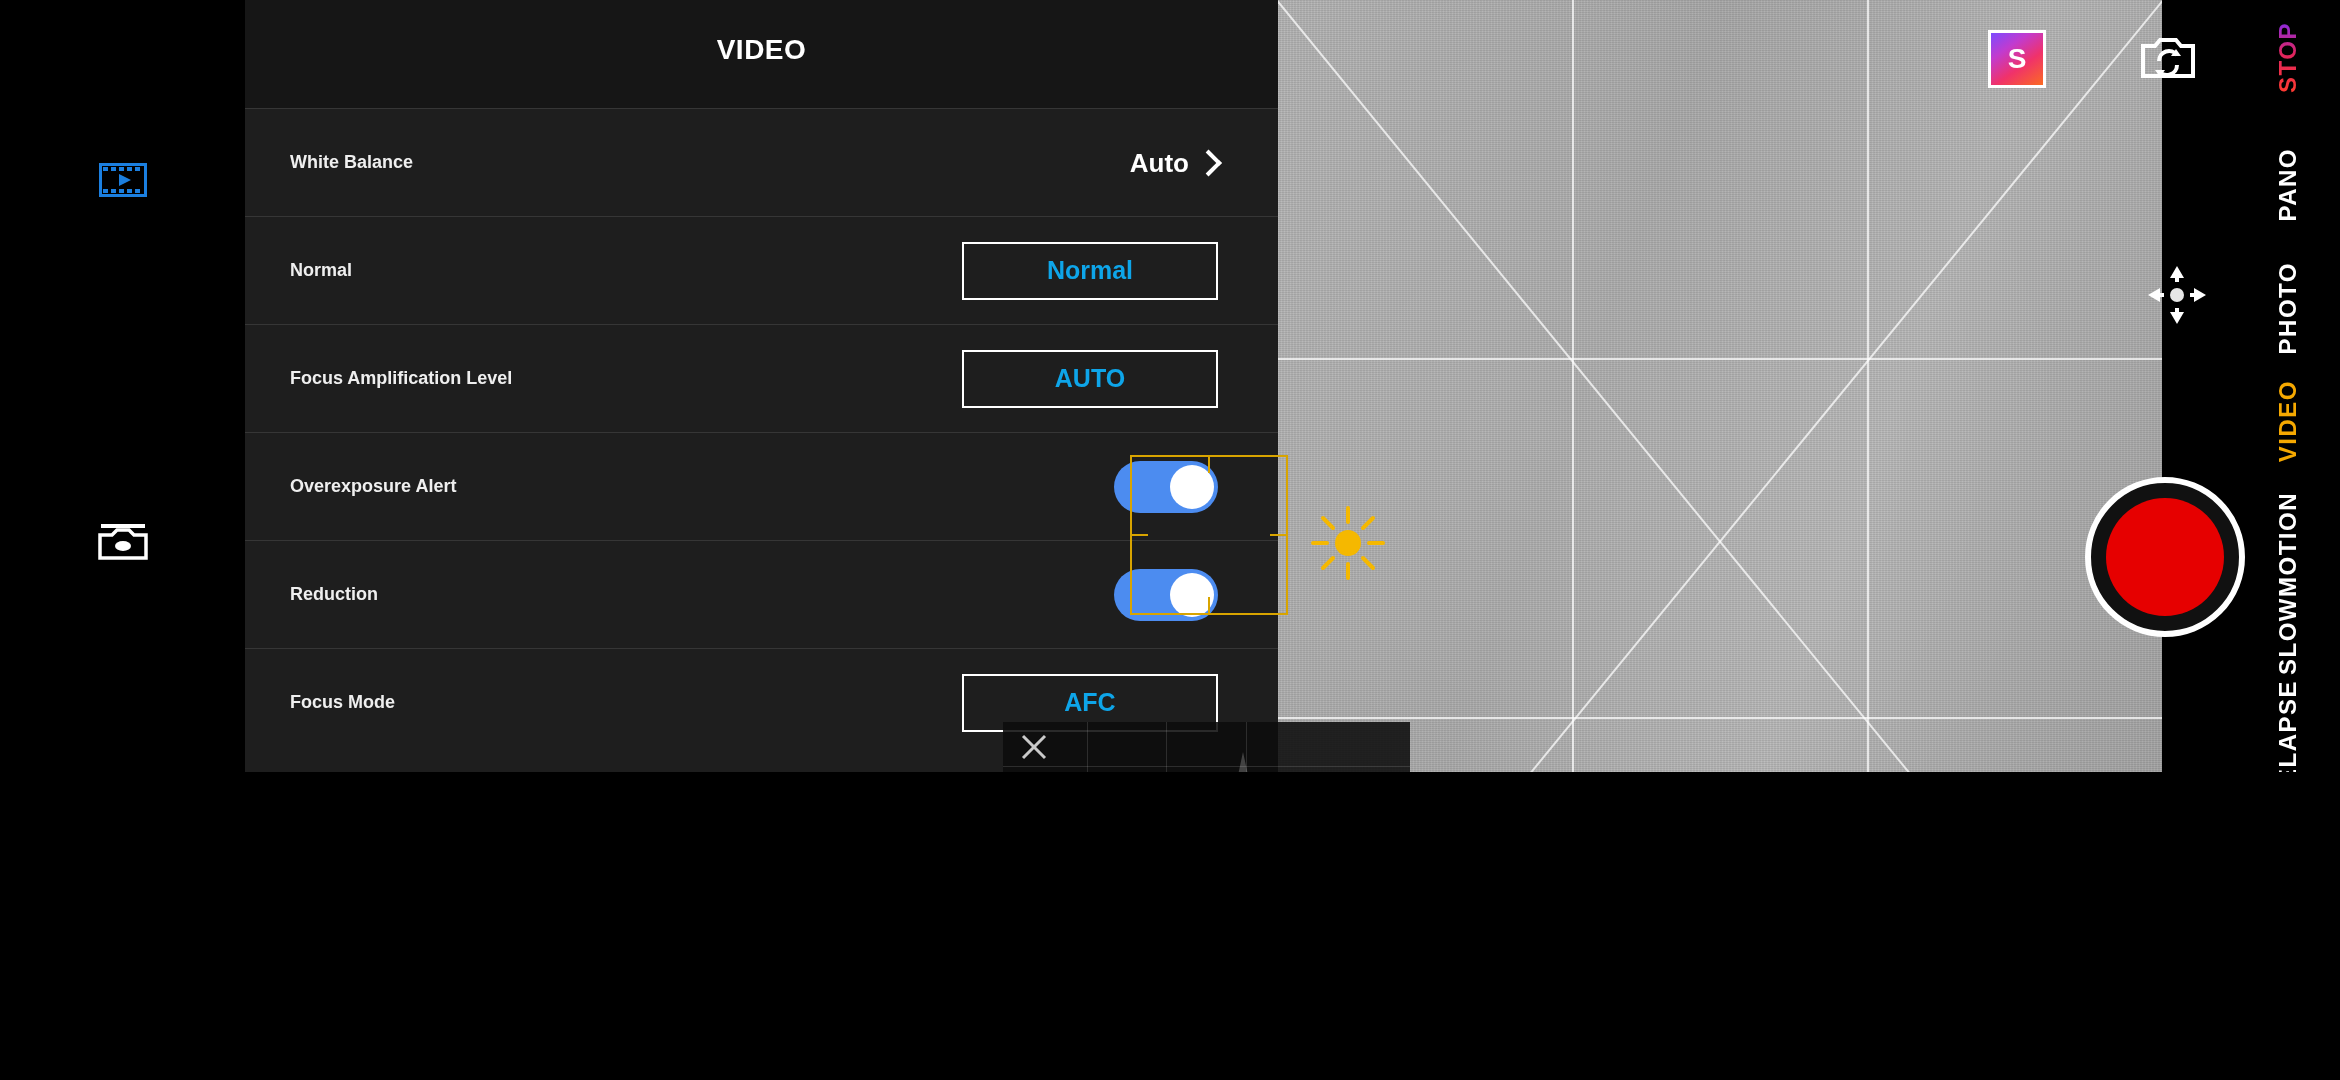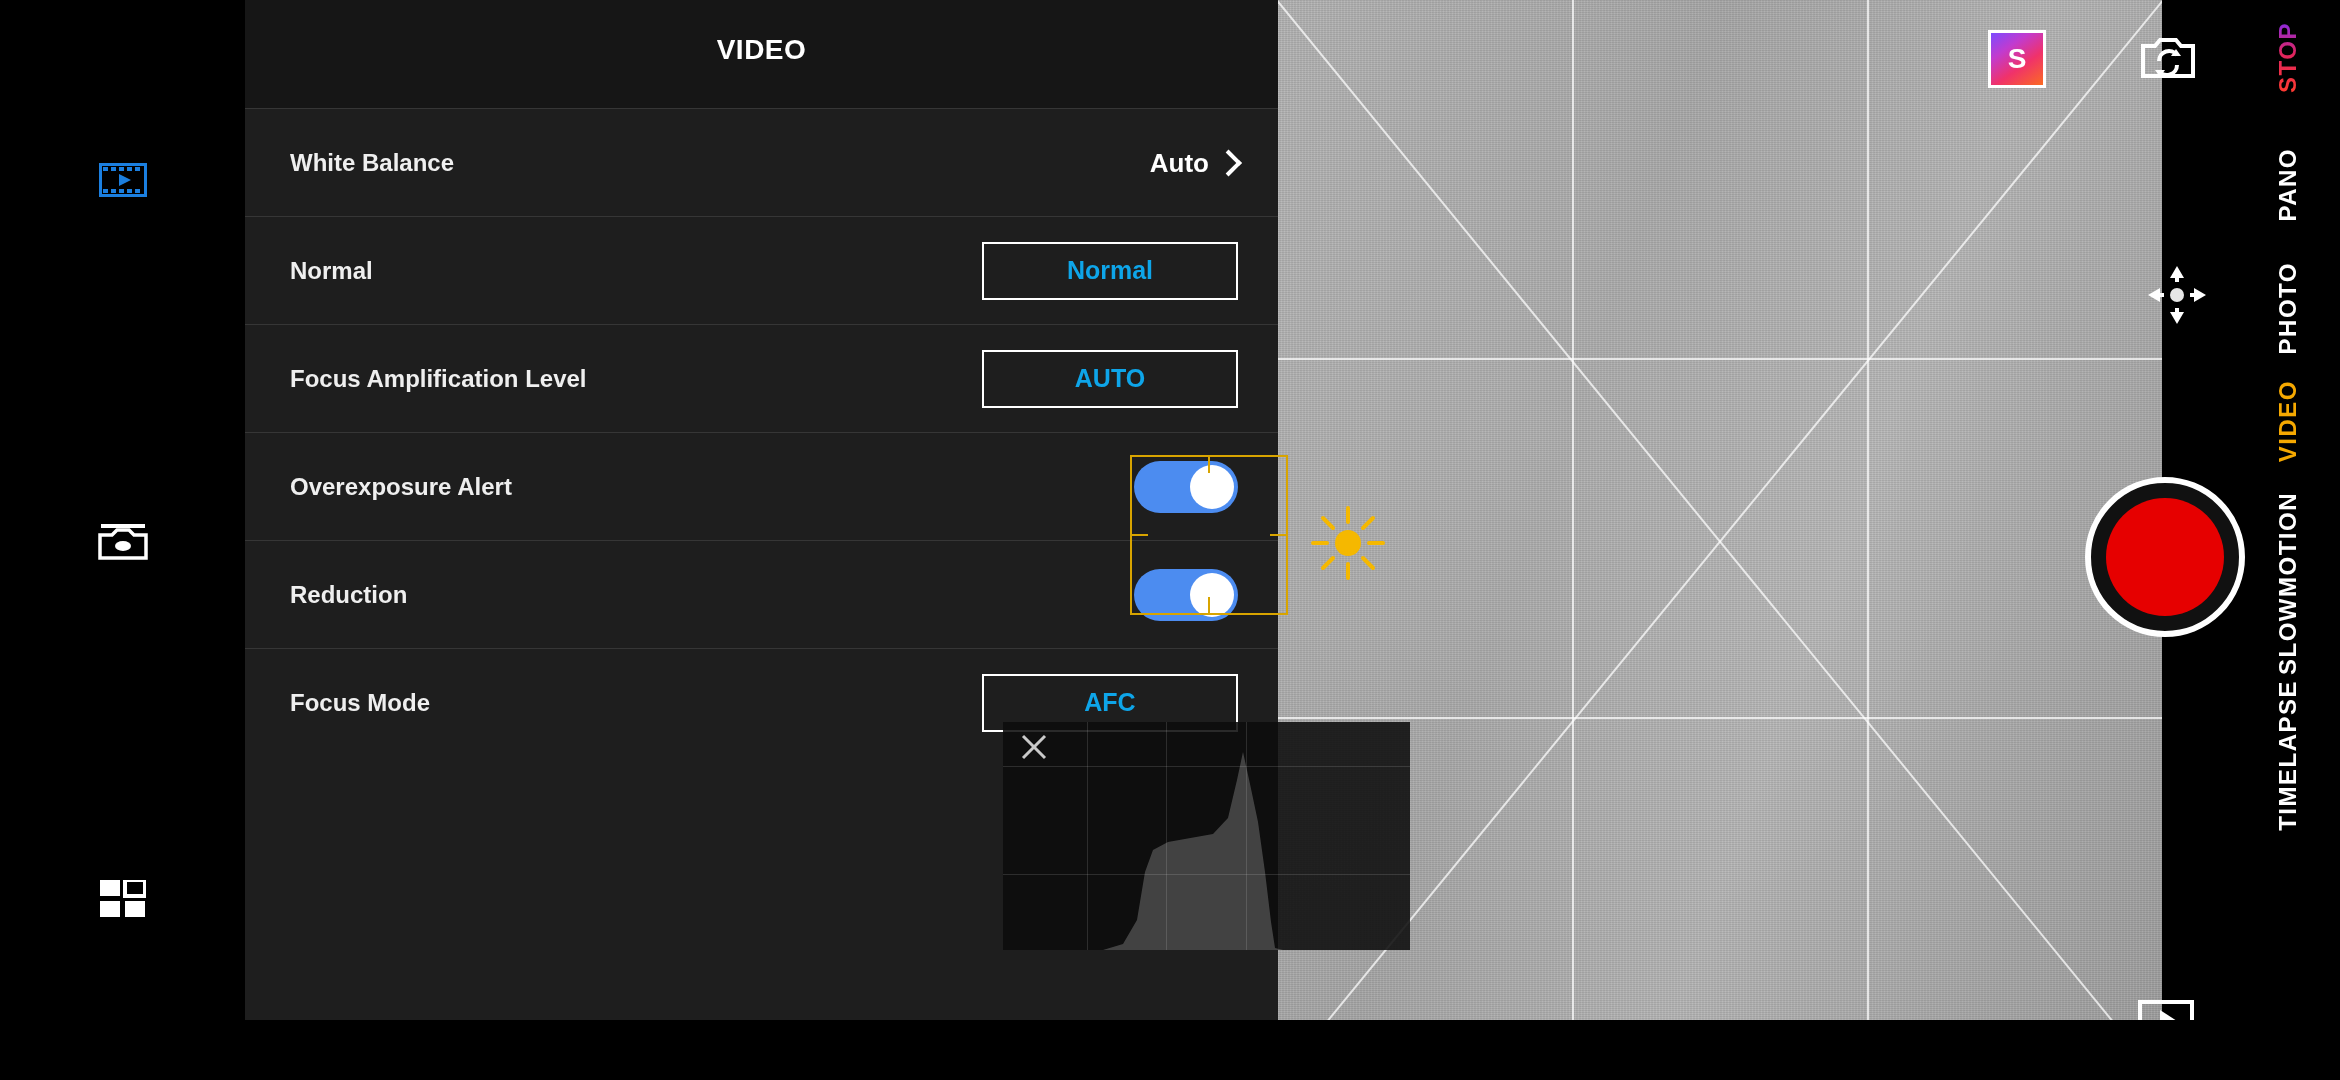--- a/index.html
+++ b/index.html
@@ -1,17 +1,17 @@
 <!DOCTYPE html>
 <html><head>
 <meta charset="utf-8">
 <style>
   html,body{margin:0;padding:0;background:#000;}
   body{width:2340px;height:1080px;overflow:hidden;font-family:"Liberation Sans",sans-serif;}
-  #root{position:relative;width:2340px;height:1020px;background:#000;overflow:hidden;}
+  #root{position:relative;width:2340px;height:772px;background:#000;overflow:hidden;}
 
   
   #viewfinder{position:absolute;left:1278px;top:0;width:884px;height:1080px;overflow:hidden;
      background:#a9a9a9;}
   #vf-noise{position:absolute;inset:0;
      background-image:
        repeating-linear-gradient(0deg, rgba(255,255,255,.05) 0 1px, rgba(0,0,0,.05) 1px 2px),
        repeating-linear-gradient(90deg, rgba(255,255,255,.04) 0 1px, rgba(0,0,0,.04) 1px 3px),
        radial-gradient(circle at 30% 40%, rgba(255,255,255,.10), rgba(0,0,0,0) 60%),
        linear-gradient(110deg,#b2b2b2 0%,#a6a6a6 35%,#b5b5b5 60%,#9d9d9d 100%);
@@ -20,22 +20,22 @@
   .vf-diag{position:absolute;height:2px;background:rgba(255,255,255,.72);transform-origin:0 0;}
 
   
   #panel{position:absolute;left:245px;top:0;width:1033px;height:1080px;
      background:rgba(32,32,32,.94);}
   #panel-header{position:relative;height:108px;background:rgba(22,22,22,.95);}
   #panel-title{position:absolute;left:0;right:0;top:34px;text-align:center;color:#fff;
      font-size:28px;font-weight:bold;letter-spacing:.5px;}
   .row{position:relative;height:107px;border-top:1px solid rgba(255,255,255,.11);
      display:flex;align-items:center;}
-  .row-label{color:#efefef;font-size:24px;font-weight:bold;padding-left:45px;flex:0 0 auto;}
-  .row-ctl{position:absolute;right:40px;top:50%;transform:translateY(-50%);
+  .row-label{color:#efefef;font-size:18px;font-weight:bold;padding-left:45px;flex:0 0 auto;}
+  .row-ctl{position:absolute;right:60px;top:50%;transform:translateY(-50%);
      display:flex;align-items:center;justify-content:flex-end;}
   .val-box{min-width:256px;height:58px;border:2px solid #fff;display:flex;align-items:center;
      justify-content:center;color:#0ea5e9;font-size:25px;font-weight:bold;padding:0 12px;
      box-sizing:border-box;}
   .val-plain{display:flex;align-items:center;gap:10px;color:#fff;font-size:26px;font-weight:bold;}
   .chev{display:inline-block;width:15px;height:15px;border-right:4px solid #fff;
      border-top:4px solid #fff;transform:rotate(45deg);}
   .toggle{width:104px;height:52px;border-radius:26px;background:#4c8cf0;position:relative;}
   .toggle::after{content:"";position:absolute;right:4px;top:4px;width:44px;height:44px;
      border-radius:50%;background:#fff;}

